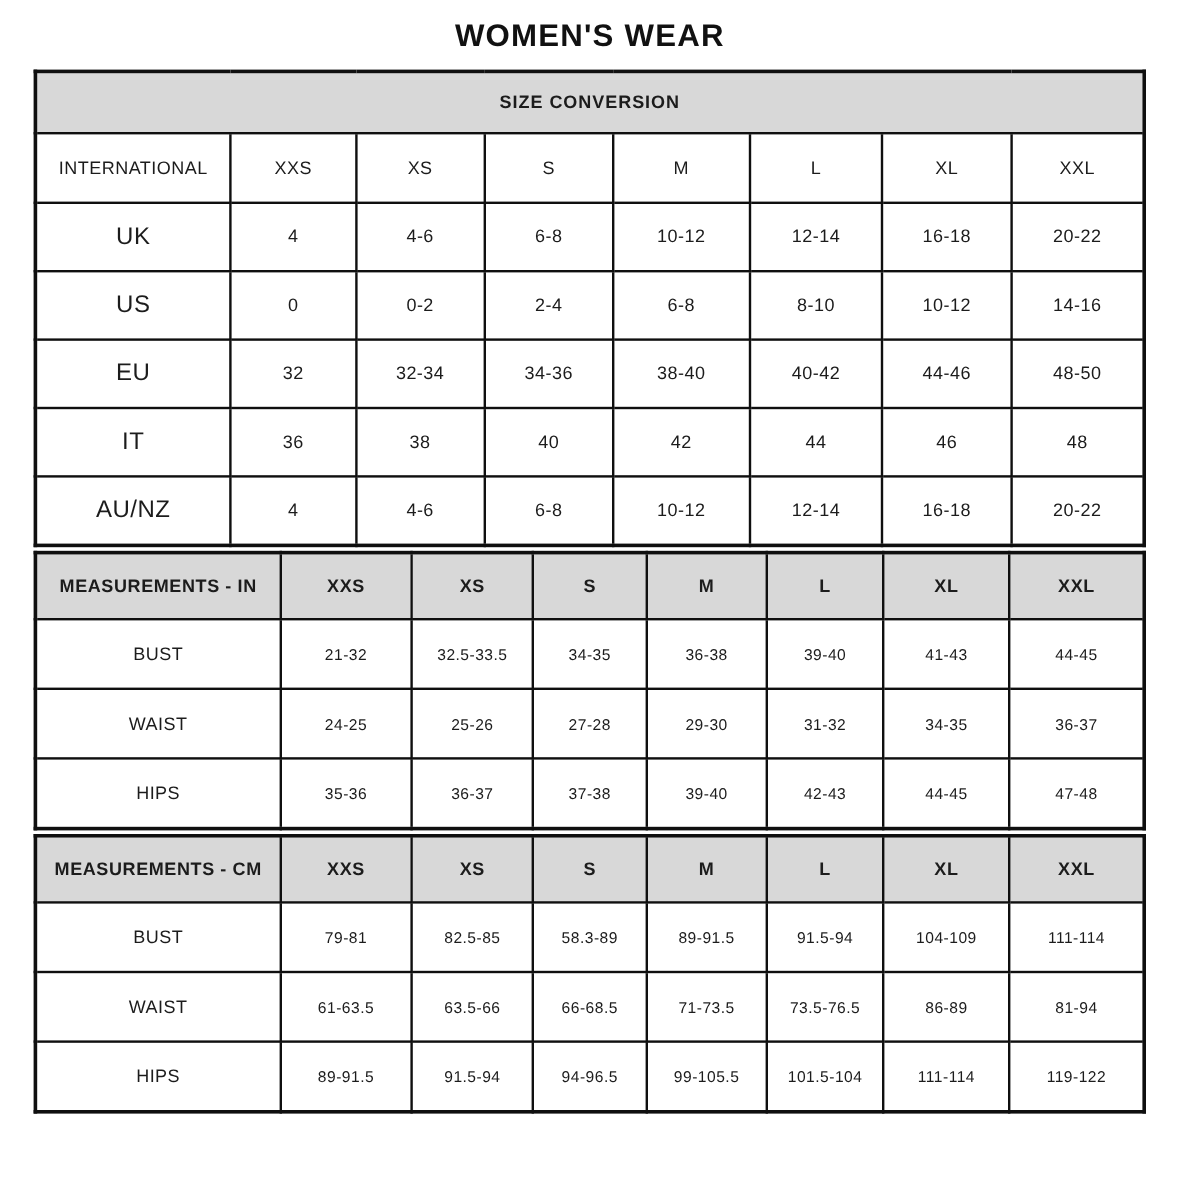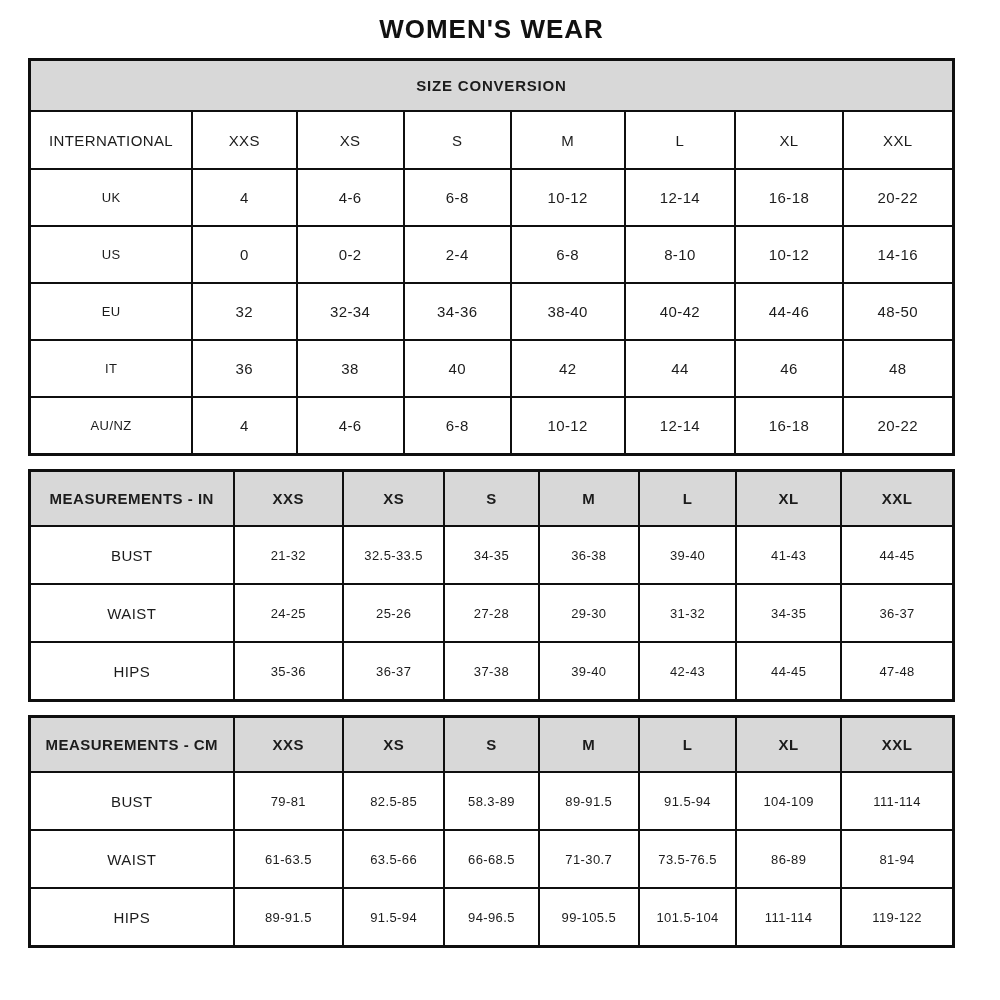--- a/index.html
+++ b/index.html
@@ -21,21 +21,21 @@
     font-weight: 700;
     letter-spacing: 1px;
     color: #111111;
     margin: 4px 0 13px 0;
   }
   table.tbl {
     width: 100%;
     border-collapse: collapse;
     table-layout: fixed;
     border: 3px solid #0f0f0f;
-    margin-bottom: 13px;
+    margin-bottom: 3px;
   }
   table.tbl td {
     border: 2px solid #0f0f0f;
     text-align: center;
     vertical-align: middle;
     padding: 0;
     color: #1c1c1c;
     letter-spacing: 0.4px;
     overflow: hidden;
     white-space: nowrap;
@@ -43,21 +43,21 @@
   .gray { background: #d8d8d8; }
   
   .t1 .title-cell {
     height: 49px;
     font-weight: 700;
     font-size: 15px;
     letter-spacing: 0.8px;
   }
   .t1 .intl-cell { height: 56px; font-size: 15px; }
   .t1 .cell-lg  { height: 55px; font-size: 15px; }
-  .t1 .row-label { font-size: 13px; }
+  .t1 .row-label { font-size: 20px; }
   
   .tm .head-label {
     height: 53px;
     font-weight: 700;
     font-size: 15px;
     letter-spacing: 0.5px;
   }
   .tm .head-cell {
     font-weight: 700;
     font-size: 15px;
@@ -242,21 +242,21 @@
           <td class="cell-sm">89-91.5</td>
           <td class="cell-sm">91.5-94</td>
           <td class="cell-sm">104-109</td>
           <td class="cell-sm">111-114</td>
         </tr>
         <tr>
           <td class="row-label">WAIST</td>
           <td class="cell-sm">61-63.5</td>
           <td class="cell-sm">63.5-66</td>
           <td class="cell-sm">66-68.5</td>
-          <td class="cell-sm">71-30.7</td>
+          <td class="cell-sm">71-73.5</td>
           <td class="cell-sm">73.5-76.5</td>
           <td class="cell-sm">86-89</td>
           <td class="cell-sm">81-94</td>
         </tr>
         <tr>
           <td class="row-label">HIPS</td>
           <td class="cell-sm">89-91.5</td>
           <td class="cell-sm">91.5-94</td>
           <td class="cell-sm">94-96.5</td>
           <td class="cell-sm">99-105.5</td>

